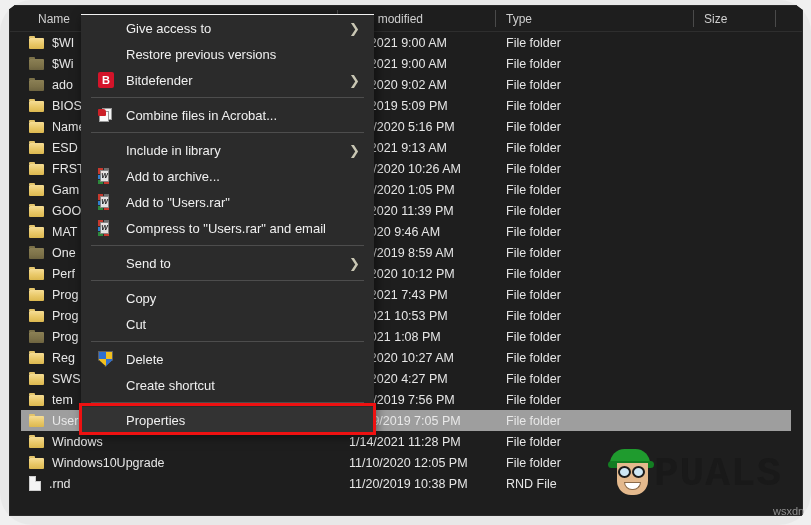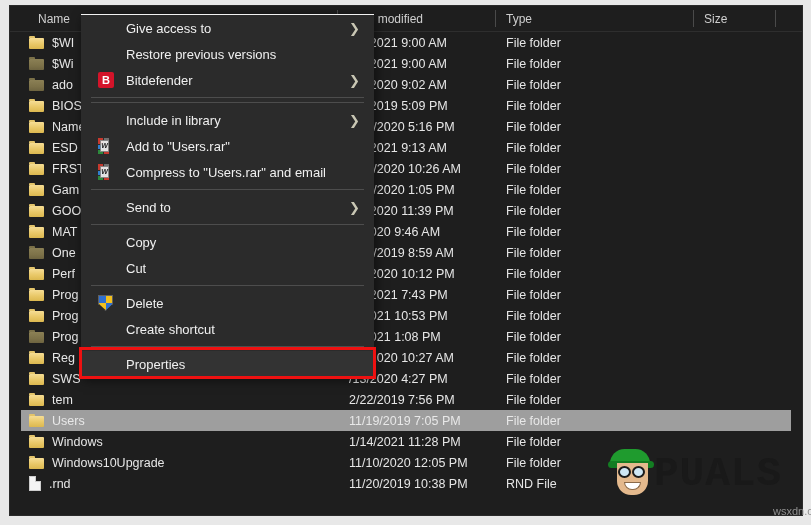--- a/index.html
+++ b/index.html
@@ -7,20 +7,21 @@
     width: 811px; height: 525px;
     background: #f0f0f0;
     font-family: "Liberation Sans", sans-serif;
     overflow: hidden;
   }
   #screen {
     position: relative;
     width: 811px; height: 525px;
     background: #e8e8e8;
     overflow: hidden;
+    border-radius: 32px;
   }
   
   #explorer {
     position: absolute;
     left: 9px; top: 5px;
     width: 794px; height: 511px;
     background: #1e1e1e;
     overflow: hidden;
   }
   
@@ -593,24 +594,45 @@
         </div>
         <div class="mi">
           <span class="label">Restore previous versions</span>
         </div>
         <div class="mi">
           <span class="mi-icon ic-bd">B</span>
           <span class="label">Bitdefender</span>
           <span class="arrow">❯</span>
         </div>
         <div class="sep"></div>
+        <div class="mi">
+          <span class="mi-icon ic-acro">
+            <span class="pg1"></span>
+            <span class="pg2"></span>
+            <span class="red"></span>
+          </span>
+          <span class="label">Combine files in Acrobat...</span>
+        </div>
         <div class="sep"></div>
         <div class="mi">
           <span class="label">Include in library</span>
           <span class="arrow">❯</span>
+        </div>
+        <div class="mi">
+          <span class="mi-icon ic-rar">
+            <i class="b1"></i>
+            <i class="b2"></i>
+            <i class="b3"></i>
+            <i class="b4"></i>
+            <i class="b5"></i>
+            <i class="b6"></i>
+            <i class="wrap"></i>
+            <i class="w">W</i>
+          </span>
+          <span class="label">Add to archive...</span>
         </div>
         <div class="mi">
           <span class="mi-icon ic-rar">
             <i class="b1"></i>
             <i class="b2"></i>
             <i class="b3"></i>
             <i class="b4"></i>
             <i class="b5"></i>
             <i class="b6"></i>
             <i class="wrap"></i>

